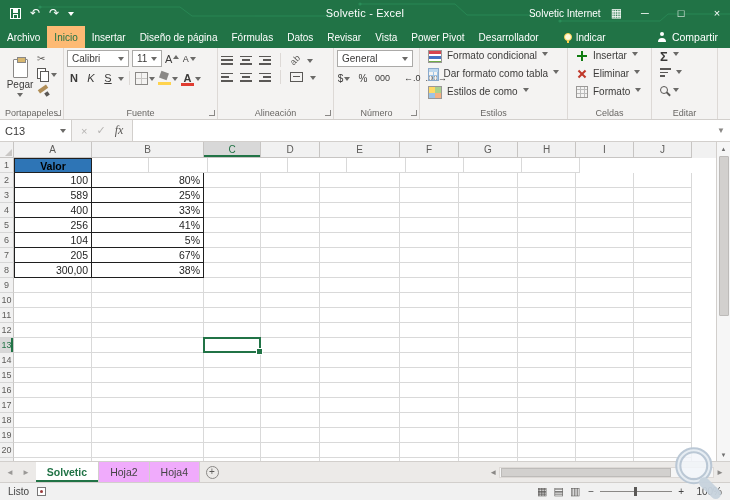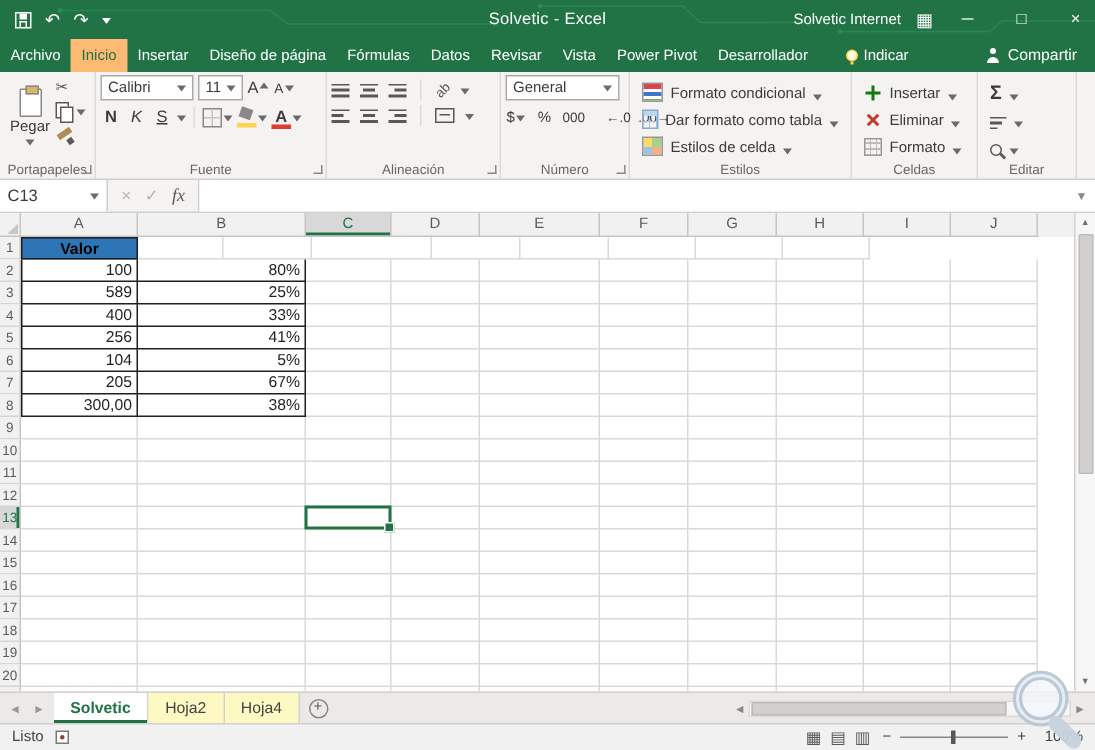--- a/index.html
+++ b/index.html
@@ -71,21 +71,21 @@
 .fcol::after{content:'';position:absolute;bottom:-3px;left:0;width:13px;height:3px;background:#e03c31}
 .bars{width:12px;height:9px;display:flex;flex-direction:column;justify-content:space-between}
 .bars i{height:1.5px;background:#5a5856;display:block;width:100%}
 .bars.c i:nth-child(2){width:64%;margin:0 auto}
 .bars.r i:nth-child(2){width:64%;margin-left:auto}
 .bars.l i:nth-child(2){width:64%}
 .ori{font-size:9px;color:#5a5856;transform:rotate(-45deg);display:inline-block}
 .mrg{width:13px;height:10px;border:1px solid #5a5856;display:inline-block;position:relative}
 .mrg::after{content:'';position:absolute;left:2px;right:2px;top:3px;height:1px;background:#5a5856}
 .numtxt{font-size:9px;color:#3b3a39}
-.stybtn,.cellbtn,.edrow{display:flex;align-items:flex-end;gap:5px;height:18px;padding:0 5px;white-space:nowrap}
+.stybtn,.cellbtn,.edrow{display:flex;align-items:flex-start;gap:5px;height:18px;padding:0 5px;white-space:nowrap}
 .ic-cf{width:14px;height:13px;border:1px solid #9a9896;background:linear-gradient(180deg,#d64550 0 3px,#fff 3px 5px,#4472c4 5px 8px,#fff 8px 10px,#70ad47 10px 13px)}
 .ic-tb{width:14px;height:13px;border:1px solid #8aa9cb;background:linear-gradient(#bdd7ee 0 3px,rgba(0,0,0,0) 3px),repeating-linear-gradient(90deg,rgba(0,0,0,0) 0 3.5px,#9dc3e6 3.5px 4.5px),repeating-linear-gradient(0deg,rgba(0,0,0,0) 0 3.5px,#9dc3e6 3.5px 4.5px)}
 .ic-cs{width:14px;height:13px;border:1px solid #9a9896;background:linear-gradient(90deg,#ffd966 0 50%,#a9d18e 50%);position:relative}
 .ic-cs::after{content:'';position:absolute;left:0;right:0;top:50%;bottom:0;background:linear-gradient(90deg,#9dc3e6 0 50%,#f4b183 50%)}
 .ic-ins{position:relative;width:12px;height:12px;display:inline-block}
 .ic-ins::before{content:'';position:absolute;left:5px;top:1px;width:2px;height:10px;background:#107c10}
 .ic-ins::after{content:'';position:absolute;left:1px;top:5px;width:10px;height:2px;background:#107c10}
 .ic-del{position:relative;width:12px;height:12px;display:inline-block;transform:rotate(45deg)}
 .ic-del::before{content:'';position:absolute;left:5px;top:1px;width:2px;height:10px;background:#c0392b}
 .ic-del::after{content:'';position:absolute;left:1px;top:5px;width:10px;height:2px;background:#c0392b}
@@ -125,21 +125,21 @@
 .selol::after{content:'';position:absolute;right:-4px;bottom:-4px;width:5px;height:5px;background:#217346;border:1px solid #fff}
 .vscroll{width:14px;flex:0 0 14px;border-left:1px solid #d2cfcc;background:#f6f6f6;display:flex;flex-direction:column;align-items:center;font-size:6px;color:#707070}
 .varrow{height:13px;display:flex;align-items:center;justify-content:center;width:100%}
 .vthumb{width:10px;flex:0 0 160px;background:#d2d0ce;border:1px solid #bdbbb9;border-radius:1px;margin-top:1px}
 .vfill{flex:1}
 
 
 .sheetbar{flex:0 0 21px;background:#eceae8;border-top:1px solid #d2cfcc;display:flex;align-items:stretch;font-size:10.5px;color:#444;position:relative}
 .navs{display:flex;align-items:center;padding:0 6px;gap:8px;color:#9a9896;font-size:8px}
 .stabs{display:flex;align-items:stretch}
-.stab{padding:0 11px;display:flex;align-items:center;border-right:1px solid #d2cfcc;background:#fef9c3}
+.stab{padding:0 11px;display:flex;align-items:center;border-right:1px solid #d2cfcc;background:#f0abfc}
 .stab.active{background:#fff;color:#217346;font-weight:bold;box-shadow:inset 0 -2px 0 #217346}
 .addsheet{width:24px;display:flex;align-items:center;justify-content:center}
 .plus{width:13px;height:13px;border:1px solid #8a8886;border-radius:50%;display:flex;align-items:center;justify-content:center;font-size:10px;line-height:0;color:#5a5856}
 .hscroll{margin-left:auto;display:flex;align-items:center;gap:2px;padding:0 6px;font-size:8px;color:#8a8886}
 .htrack{width:215px;height:11px;background:#f6f6f6;border:1px solid #ddd9d6;display:flex;align-items:center}
 .hthumb{width:170px;height:9px;background:#d2d0ce;border:1px solid #bdbbb9;margin-left:1px}
 
 
 .statusbar{flex:0 0 18px;background:#f1f1f1;border-top:1px solid #d2cfcc;display:flex;align-items:center;font-size:10px;color:#444;padding:0 8px;gap:8px}
 .macro{width:9px;height:9px;border:1px solid #777;background:#fff;position:relative;display:inline-block}
@@ -369,21 +369,21 @@
             <span>Formato condicional</span>
             <span class="cv"></span>
           </div>
           <div class="stybtn">
             <span class="ic-tb"></span>
             <span>Dar formato como tabla</span>
             <span class="cv"></span>
           </div>
           <div class="stybtn">
             <span class="ic-cs"></span>
-            <span>Estilos de celda</span>
+            <span>Estilos de como</span>
             <span class="cv"></span>
           </div>
         </div>
       </div>
       <div class="rlabel">
           <span>Estilos</span>
         </div>
     </div>
 
     <div class="rgroup g-cel">

